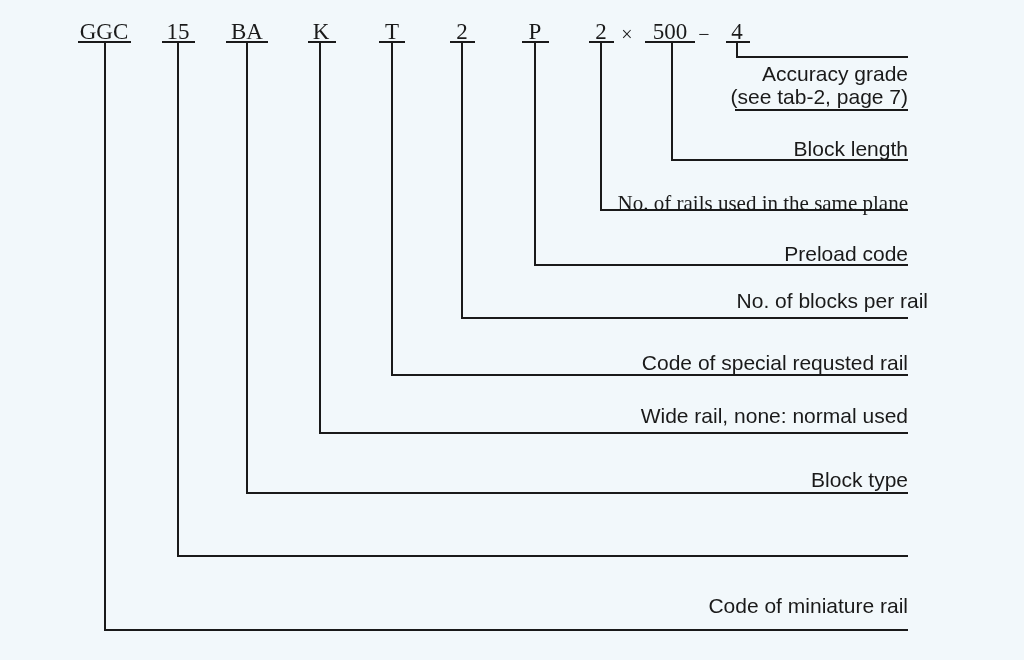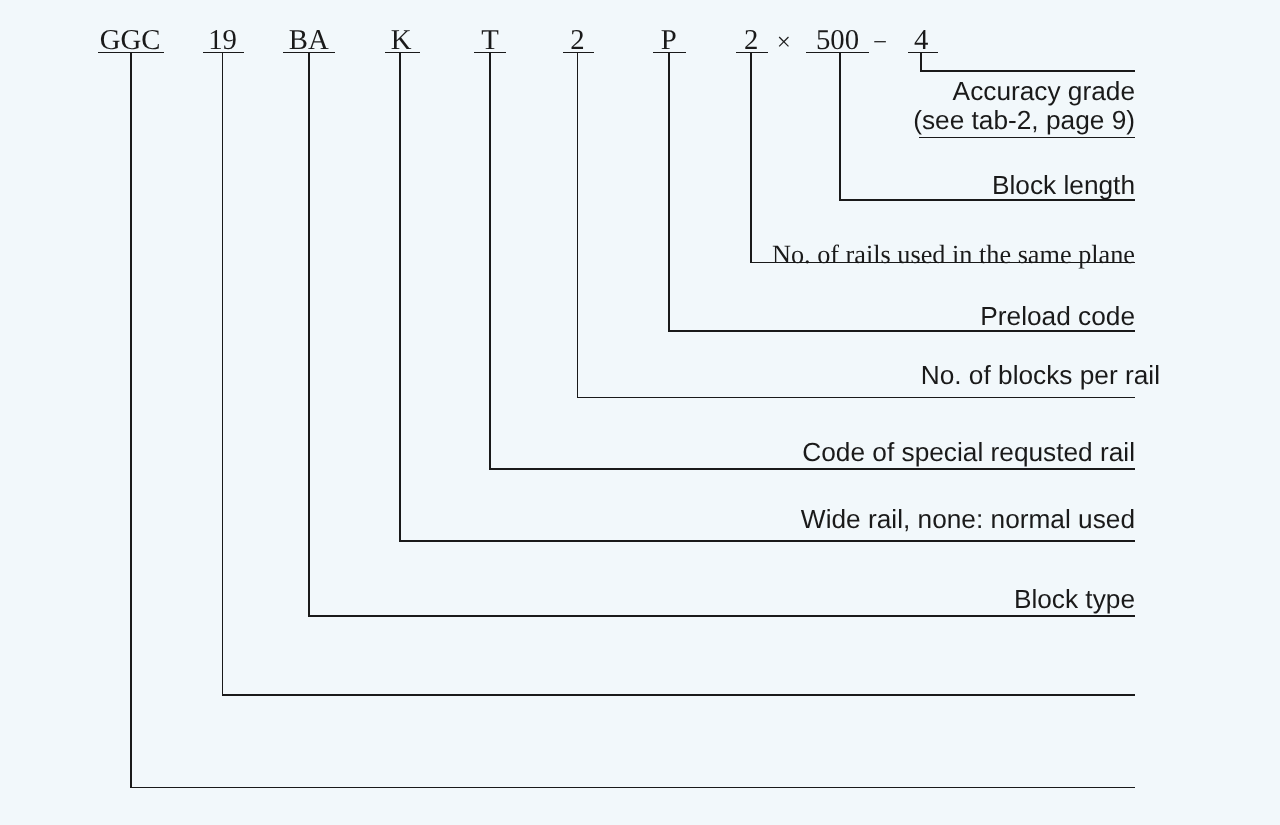--- a/index.html
+++ b/index.html
@@ -93,38 +93,39 @@
 
       <polyline points="247,42 247,493 908,493"></polyline>
 
       <polyline points="178,42 178,556 908,556"></polyline>
 
       <polyline points="105,42 105,630 908,630"></polyline>
     </g>
   </svg>
 
   <div class="code-token" style="left:104px; top:20px;">GGC</div>
-  <div class="code-token" style="left:178px; top:20px;">19</div>
+  <div class="code-token" style="left:178px; top:20px;">15</div>
   <div class="code-token" style="left:247px; top:20px;">BA</div>
   <div class="code-token" style="left:321px; top:20px;">K</div>
   <div class="code-token" style="left:392px; top:20px;">T</div>
   <div class="code-token" style="left:462px; top:20px;">2</div>
   <div class="code-token" style="left:535px; top:20px;">P</div>
   <div class="code-token" style="left:601px; top:20px;">2</div>
   <div class="code-token" style="left:670px; top:20px;">500</div>
   <div class="code-token" style="left:737px; top:20px;">4</div>
 
   <div class="code-sep" style="left:627px; top:22px;">×</div>
   <div class="code-sep" style="left:704px; top:22px;">−</div>
 
   <div class="desc two-line" style="left:908px; top:62px;">
     <div>Accuracy grade</div>
-    <div>(see tab-2, page 9)</div>
+    <div>(see tab-2, page 7)</div>
   </div>
   <div class="desc" style="left:908px; top:138px;">Block length</div>
   <div class="desc" style="left:908px; top:192px;font-family:Liberation Serif, serif;">No. of rails used in the same plane</div>
   <div class="desc" style="left:908px; top:243px;">Preload code</div>
   <div class="desc" style="left:908px; top:290px;margin-left:20px;">No. of blocks per rail</div>
   <div class="desc" style="left:908px; top:352px;text-align:center;">Code of special requsted rail</div>
   <div class="desc" style="left:908px; top:405px;">Wide rail, none: normal used</div>
   <div class="desc" style="left:908px; top:469px;">Block type</div>
+  <div class="desc" style="left:908px; top:595px;">Code of miniature rail</div>
 
 </div>
 
 </body></html>

